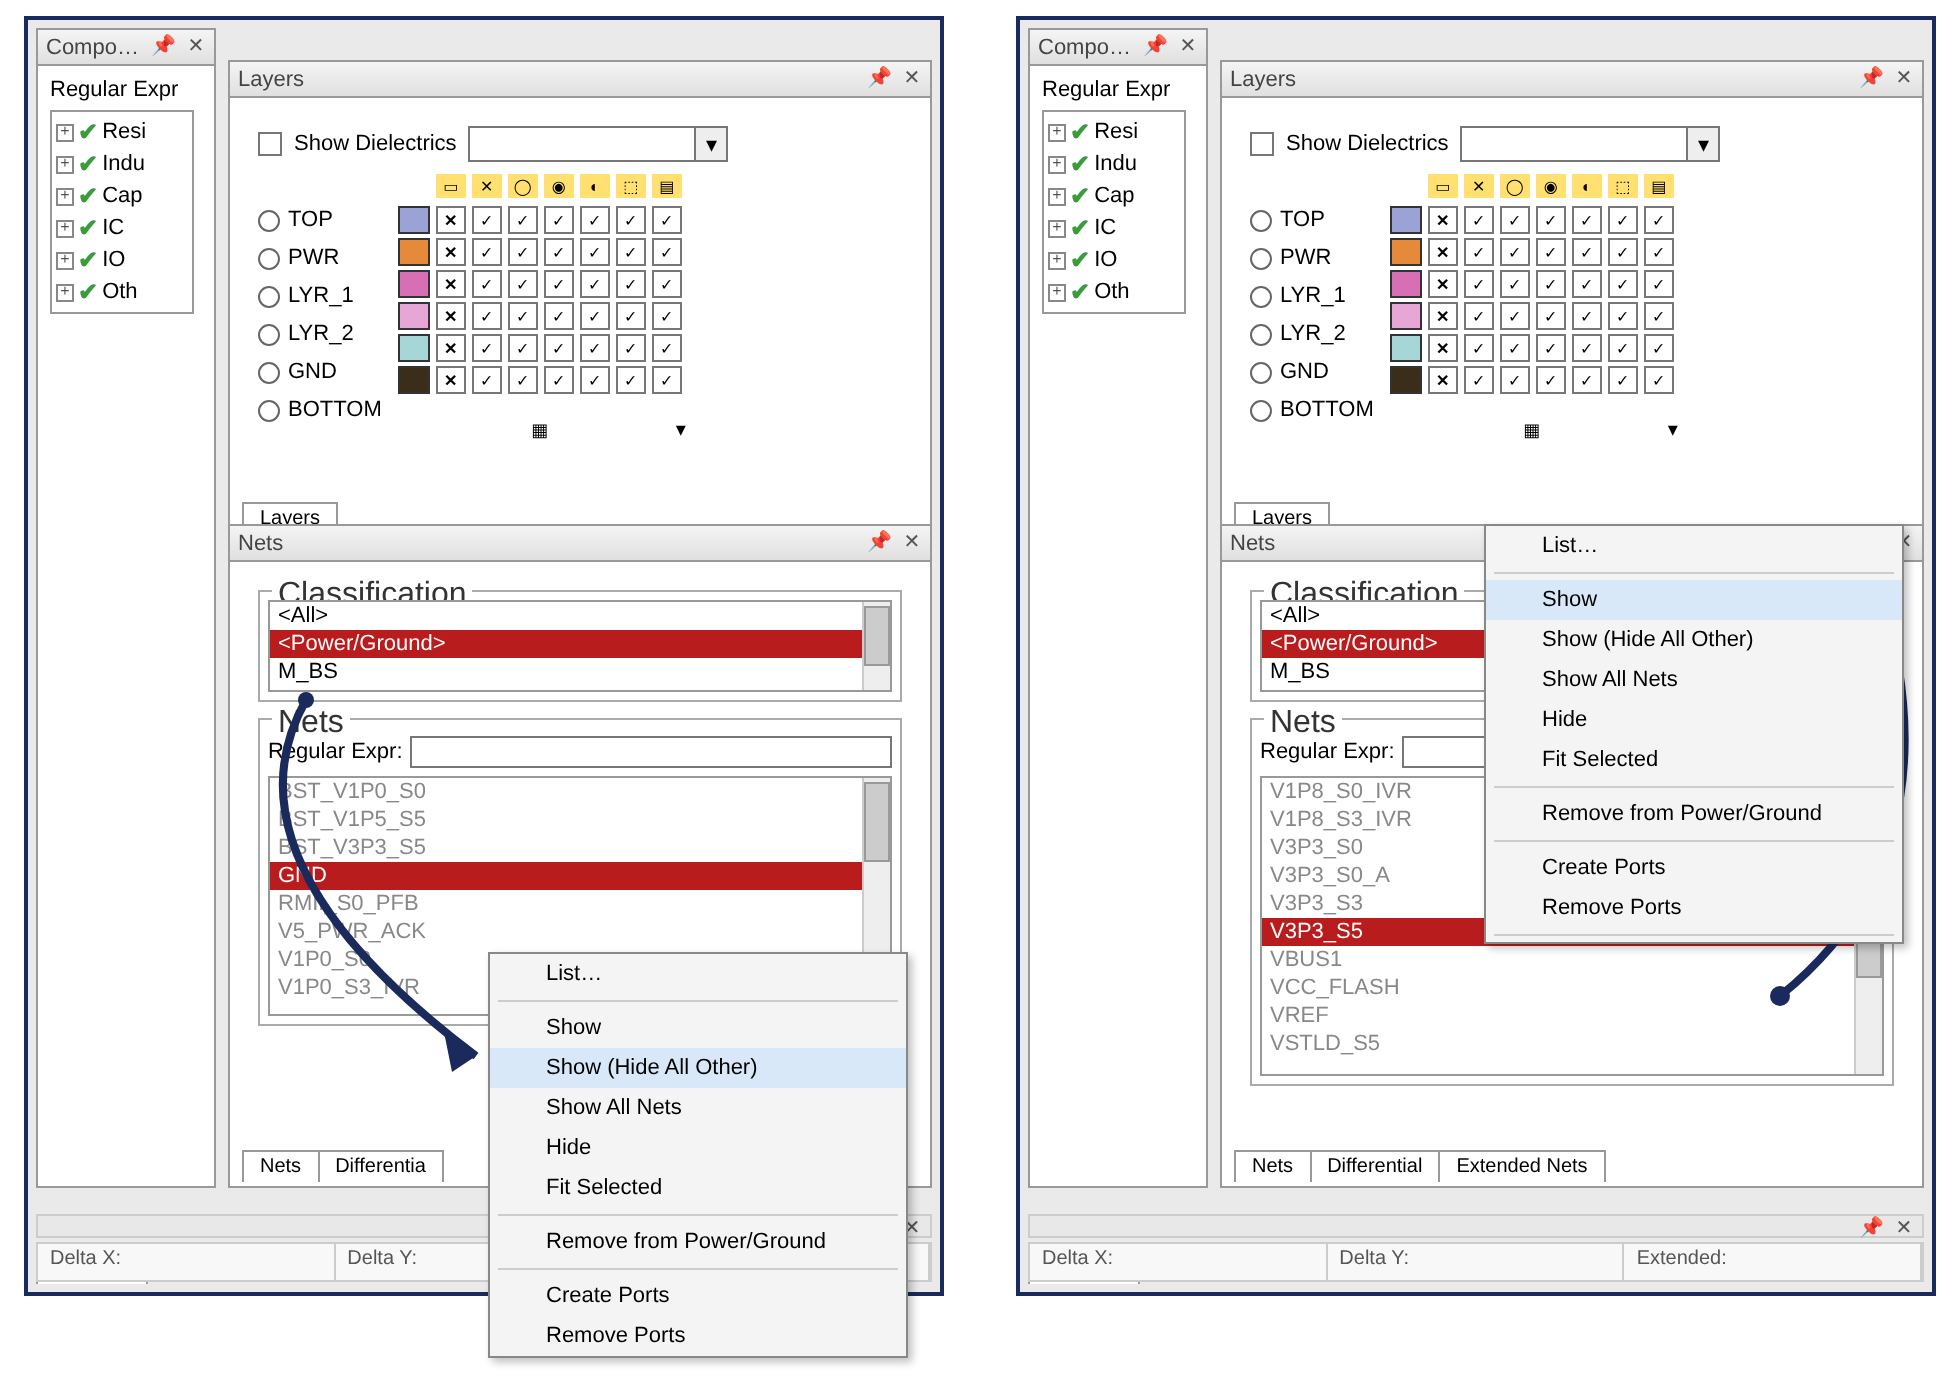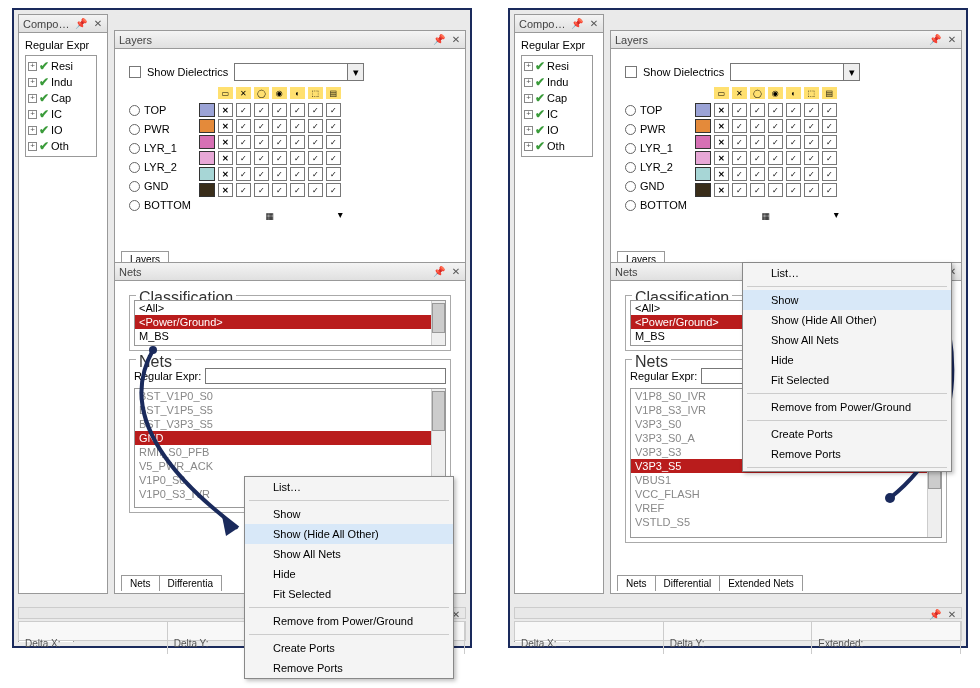--- a/index.html
+++ b/index.html
@@ -64,21 +64,21 @@
 .ctxmenu { position: absolute; background: #f4f4f4; border: 1px solid #888; box-shadow: 2px 2px 4px rgba(0,0,0,0.25); min-width: 210px; z-index: 100; }
 .ctxmenu .mi { padding: 4px 18px 4px 28px; font-size: 11px; }
 .ctxmenu .mi.hov { background: #d8e8f8; }
 .ctxmenu .sep { height: 1px; background: #ccc; margin: 3px 4px; }
 
 
 .statusbar { position: absolute; left: 4px; right: 4px; bottom: 3px; height: 36px; }
 .statusbar .strip { height: 12px; background: #e8e8e8; border: 1px solid #ccc; position: relative; }
 .statusbar .strip .sbtns { position: absolute; right: 2px; top: -1px; display: flex; gap: 2px; }
 .statusbar .fields { display: flex; border: 1px solid #ccc; height: 20px; margin-top: 2px; background: #f8f8f8; }
-.statusbar .field { border-right: 1px solid #ccc; padding: 16px 6px; flex: 1; font-size: 10px; color: #555; }
+.statusbar .field { border-right: 1px solid #ccc; padding: 2px 6px; flex: 1; font-size: 10px; color: #555; }
 
 
 .arrow-overlay { position: absolute; pointer-events: none; z-index: 50; }
 </style>
 </head>
 <body>
 
 <div class="side left">
 
   <div class="panel compo">

